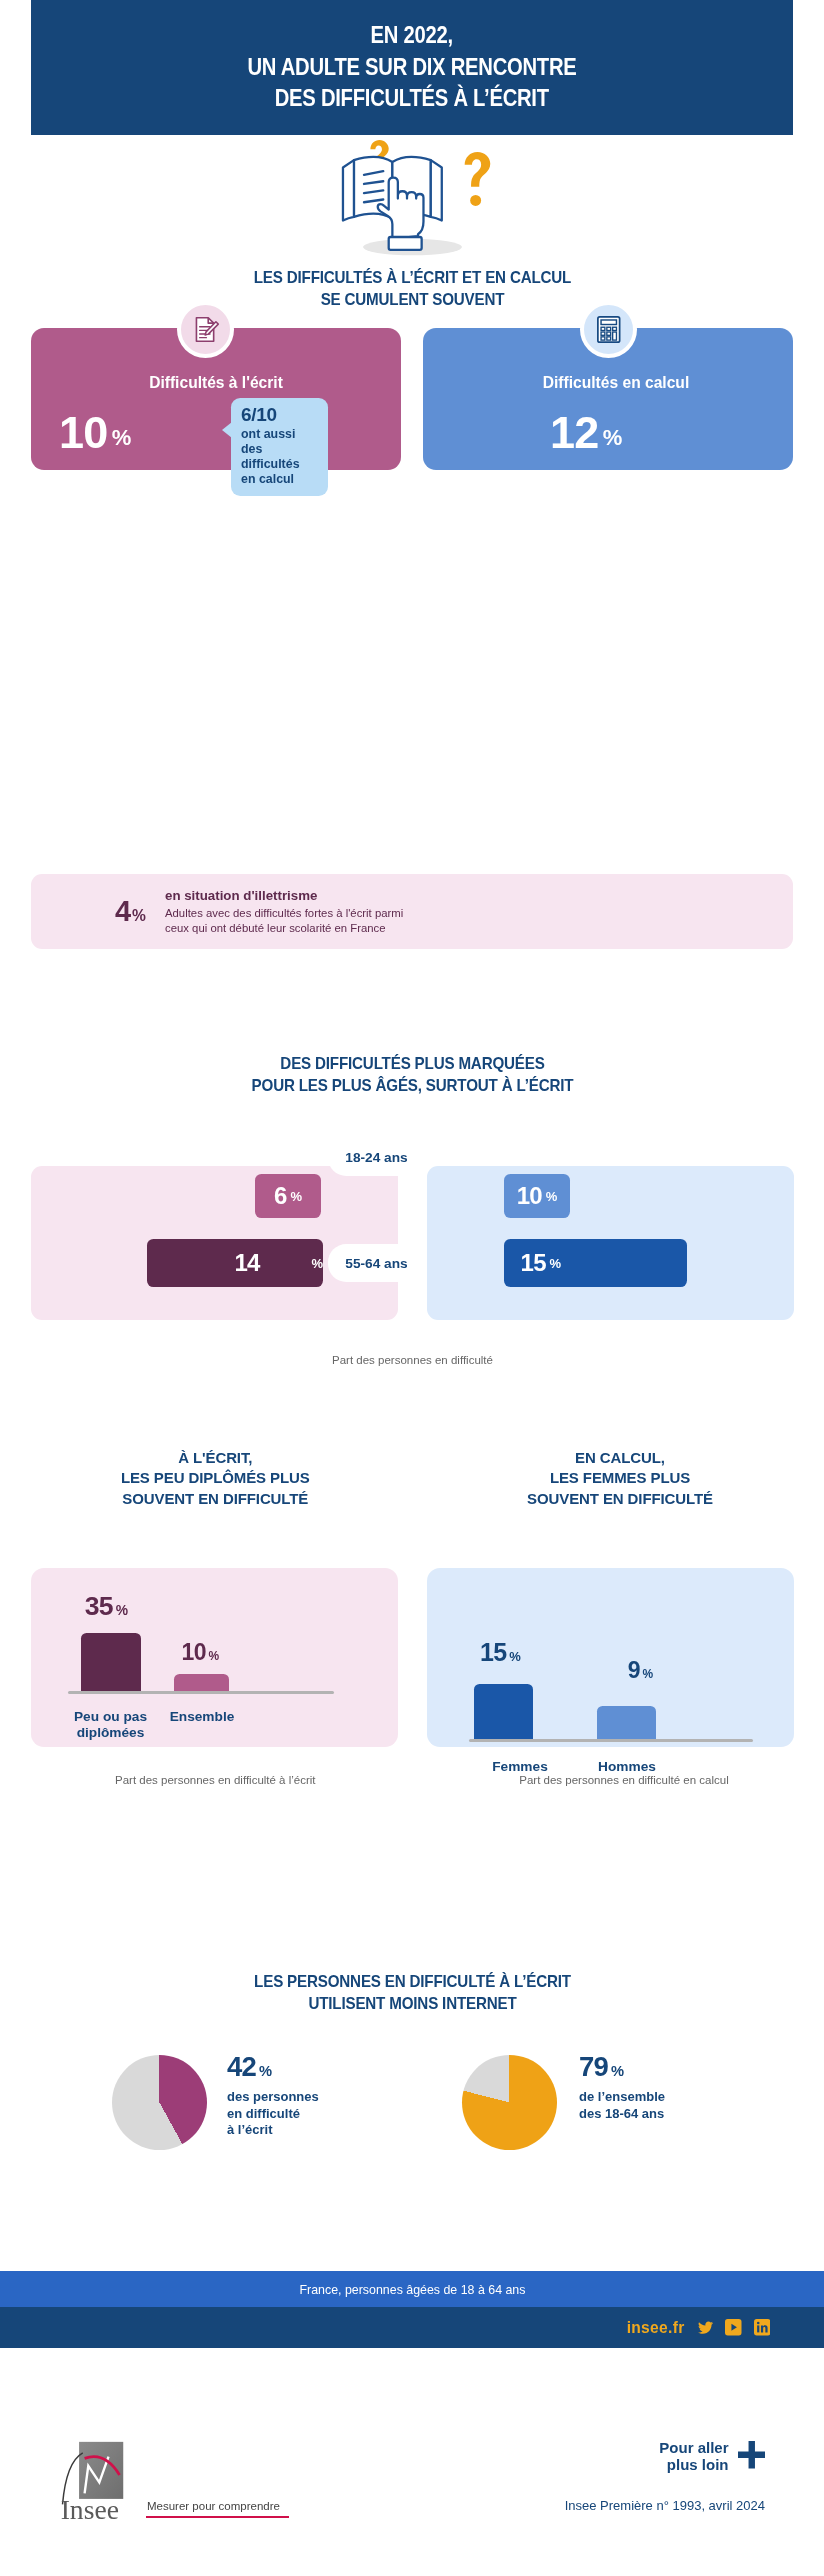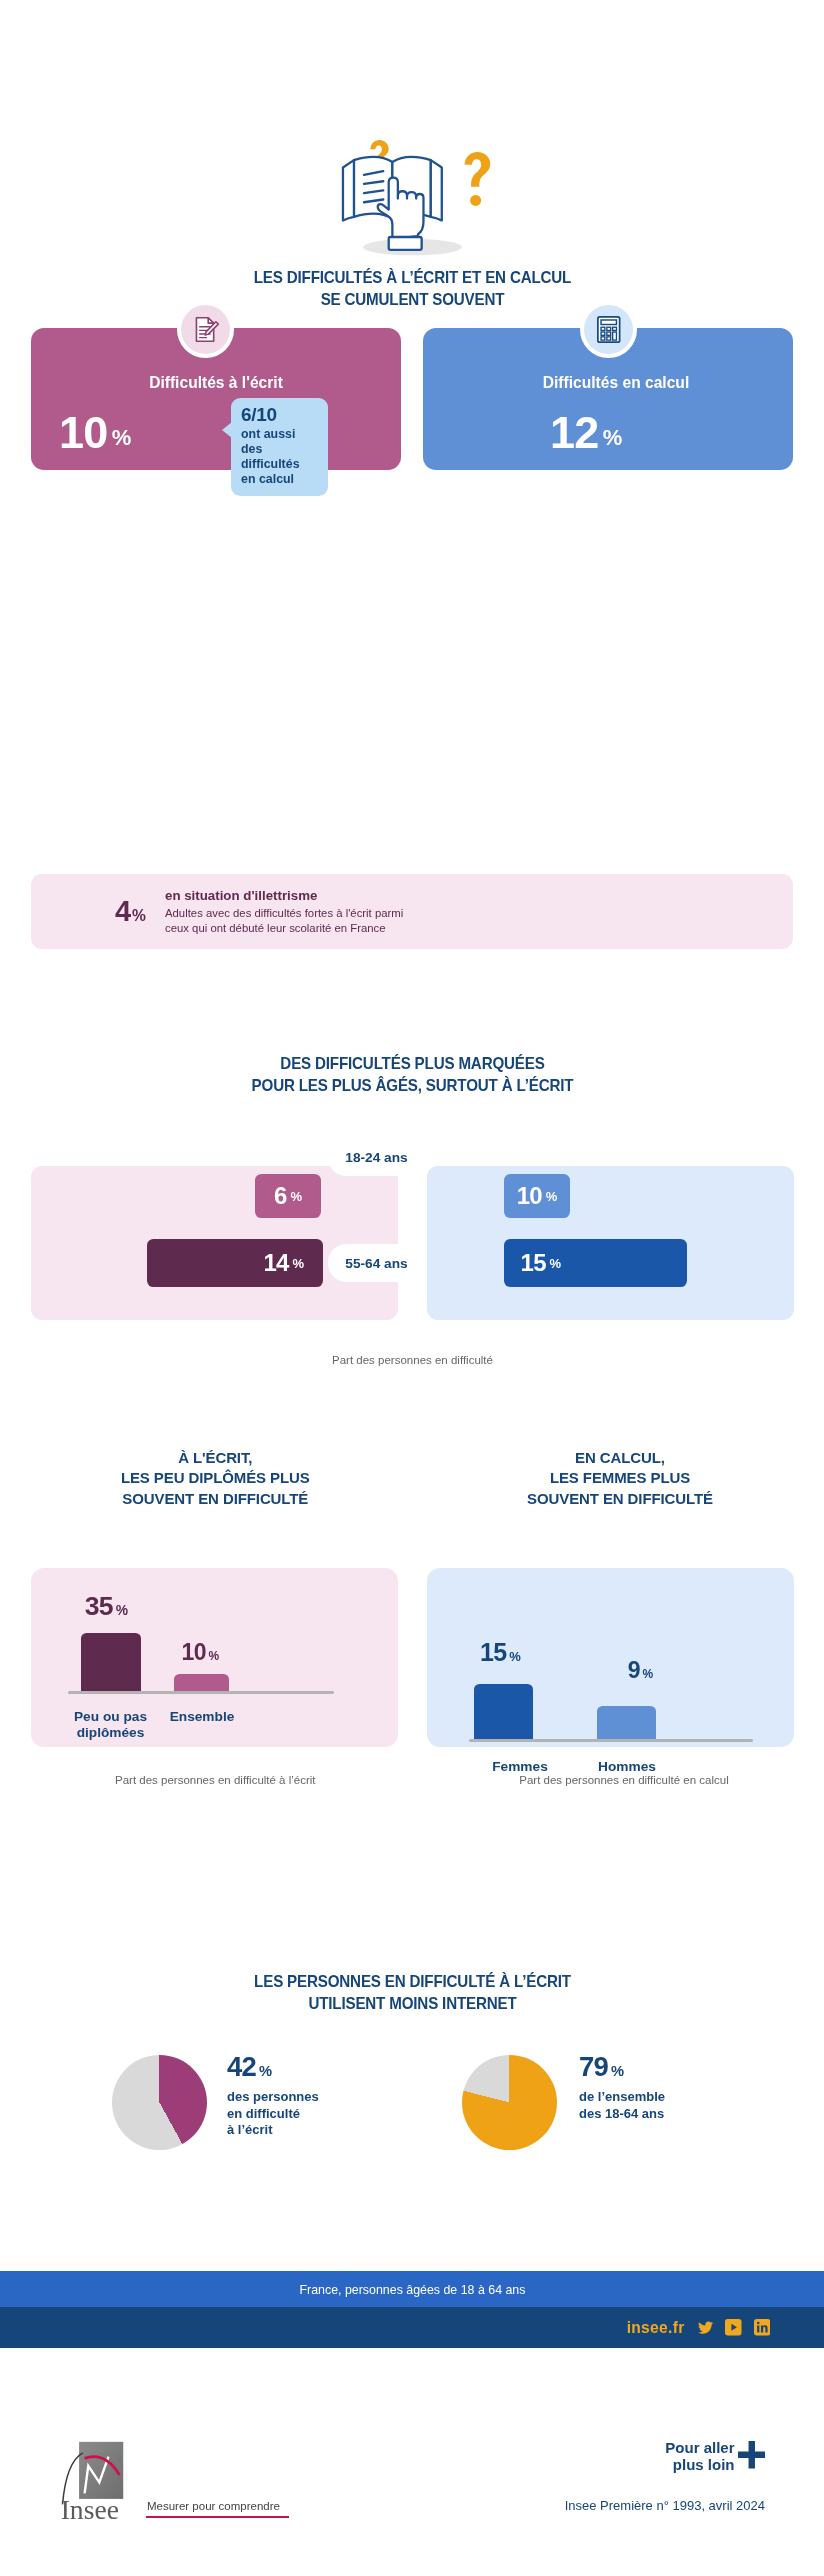--- a/index.html
+++ b/index.html
@@ -209,36 +209,41 @@
   .tagline {
     position: absolute; left: 147px; top: 2500px;
     color: #444444; font-size: 11.5px;
   }
   .tagline-rule {
     position: absolute; left: 146px; top: 2516px; width: 143px; height: 1.8px;
     background: #d0104a;
   }
   .pour-aller {
     position: absolute; right: 60px; top: 2440px;
-    display: flex; align-items: center; gap: 3px;
+    display: flex; align-items: center; gap: 9px;
   }
   .pour-aller .txt {
     color: #164679; font-weight: 800; font-size: 15px;
     text-align: right; line-height: 1.1;
   }
   .ref {
     position: absolute; right: 60px; top: 2498px;
     color: #164679; font-size: 13px; text-align: right;
   }
 </style>
 </head>
 <body>
 
 <div class="page">
 
+  <div class="header-band">
+    <div class="header-line">EN 2022,</div>
+    <div class="header-line">UN ADULTE SUR DIX RENCONTRE</div>
+    <div class="header-line">DES DIFFICULTÉS À L’ÉCRIT</div>
+  </div>
 
   <div class="hero">
     <svg width="183" height="119" viewBox="0 0 200 130">
       <ellipse cx="100" cy="117" rx="54" ry="9" fill="#e6e6e6"></ellipse>
 
       <path d="M157 27c0-8 6-14 14-14s14 6 14 13c0 9-9 12-11 17-1 3-1 6-1 8h-9c0-4 0-8 2-11 2-4 9-7 9-13 0-4-2-6-5-6s-5 3-5 6z" fill="#efa216"></path>
       <circle cx="169" cy="66" r="6" fill="#efa216"></circle>
 
       <path d="M54 10c0-6 4.5-10 10-10s10 4.5 10 9.5c0 6.5-6.5 8.5-8 12-.8 2-.8 4.5-.8 6h-6.5c0-3 0-5.8 1.4-8 1.5-3 6.5-5 6.5-9.3 0-2.8-1.5-4.3-3.6-4.3-2.2 0-3.6 2-3.6 4.3z" fill="#efa216"></path>
       <circle cx="62.5" cy="38" r="4.4" fill="#efa216"></circle>
@@ -341,21 +346,21 @@
   <div class="age-bar" style="left:255px; top:1174px; width:66px; height:44px; background:#b05b8b; justify-content:center;">
     <span class="n">6</span>
       <span class="p">%</span>
   </div>
   <div class="age-pill" style="left:328px; top:1139px; width:97px; height:37px;">18-24 ans</div>
   <div class="age-bar" style="left:504px; top:1174px; width:66px; height:44px; background:#5f8fd4; justify-content:center;">
     <span class="n">10</span>
       <span class="p">%</span>
   </div>
 
-  <div class="age-bar" style="left:147px; top:1239px; width:176px; height:48px; background:#5e2a4d; justify-content:flex-end; padding-right:19px;">
+  <div class="age-bar" style="left:147px; top:1239px; width:176px; height:48px; background:#5e2a4d; justify-content:flex-end; padding-right:0;gap:48px;">
     <span class="n">14</span>
       <span class="p">%</span>
   </div>
   <div class="age-pill" style="left:328px; top:1244px; width:97px; height:38px;">55-64 ans</div>
   <div class="age-bar" style="left:504px; top:1239px; width:183px; height:48px; background:#1a57a8; justify-content:flex-start; padding-left:16.5px;">
     <span class="n">15</span>
       <span class="p">%</span>
   </div>
 
   <div class="caption" style="top:1354px;">Part des personnes en difficulté</div>

